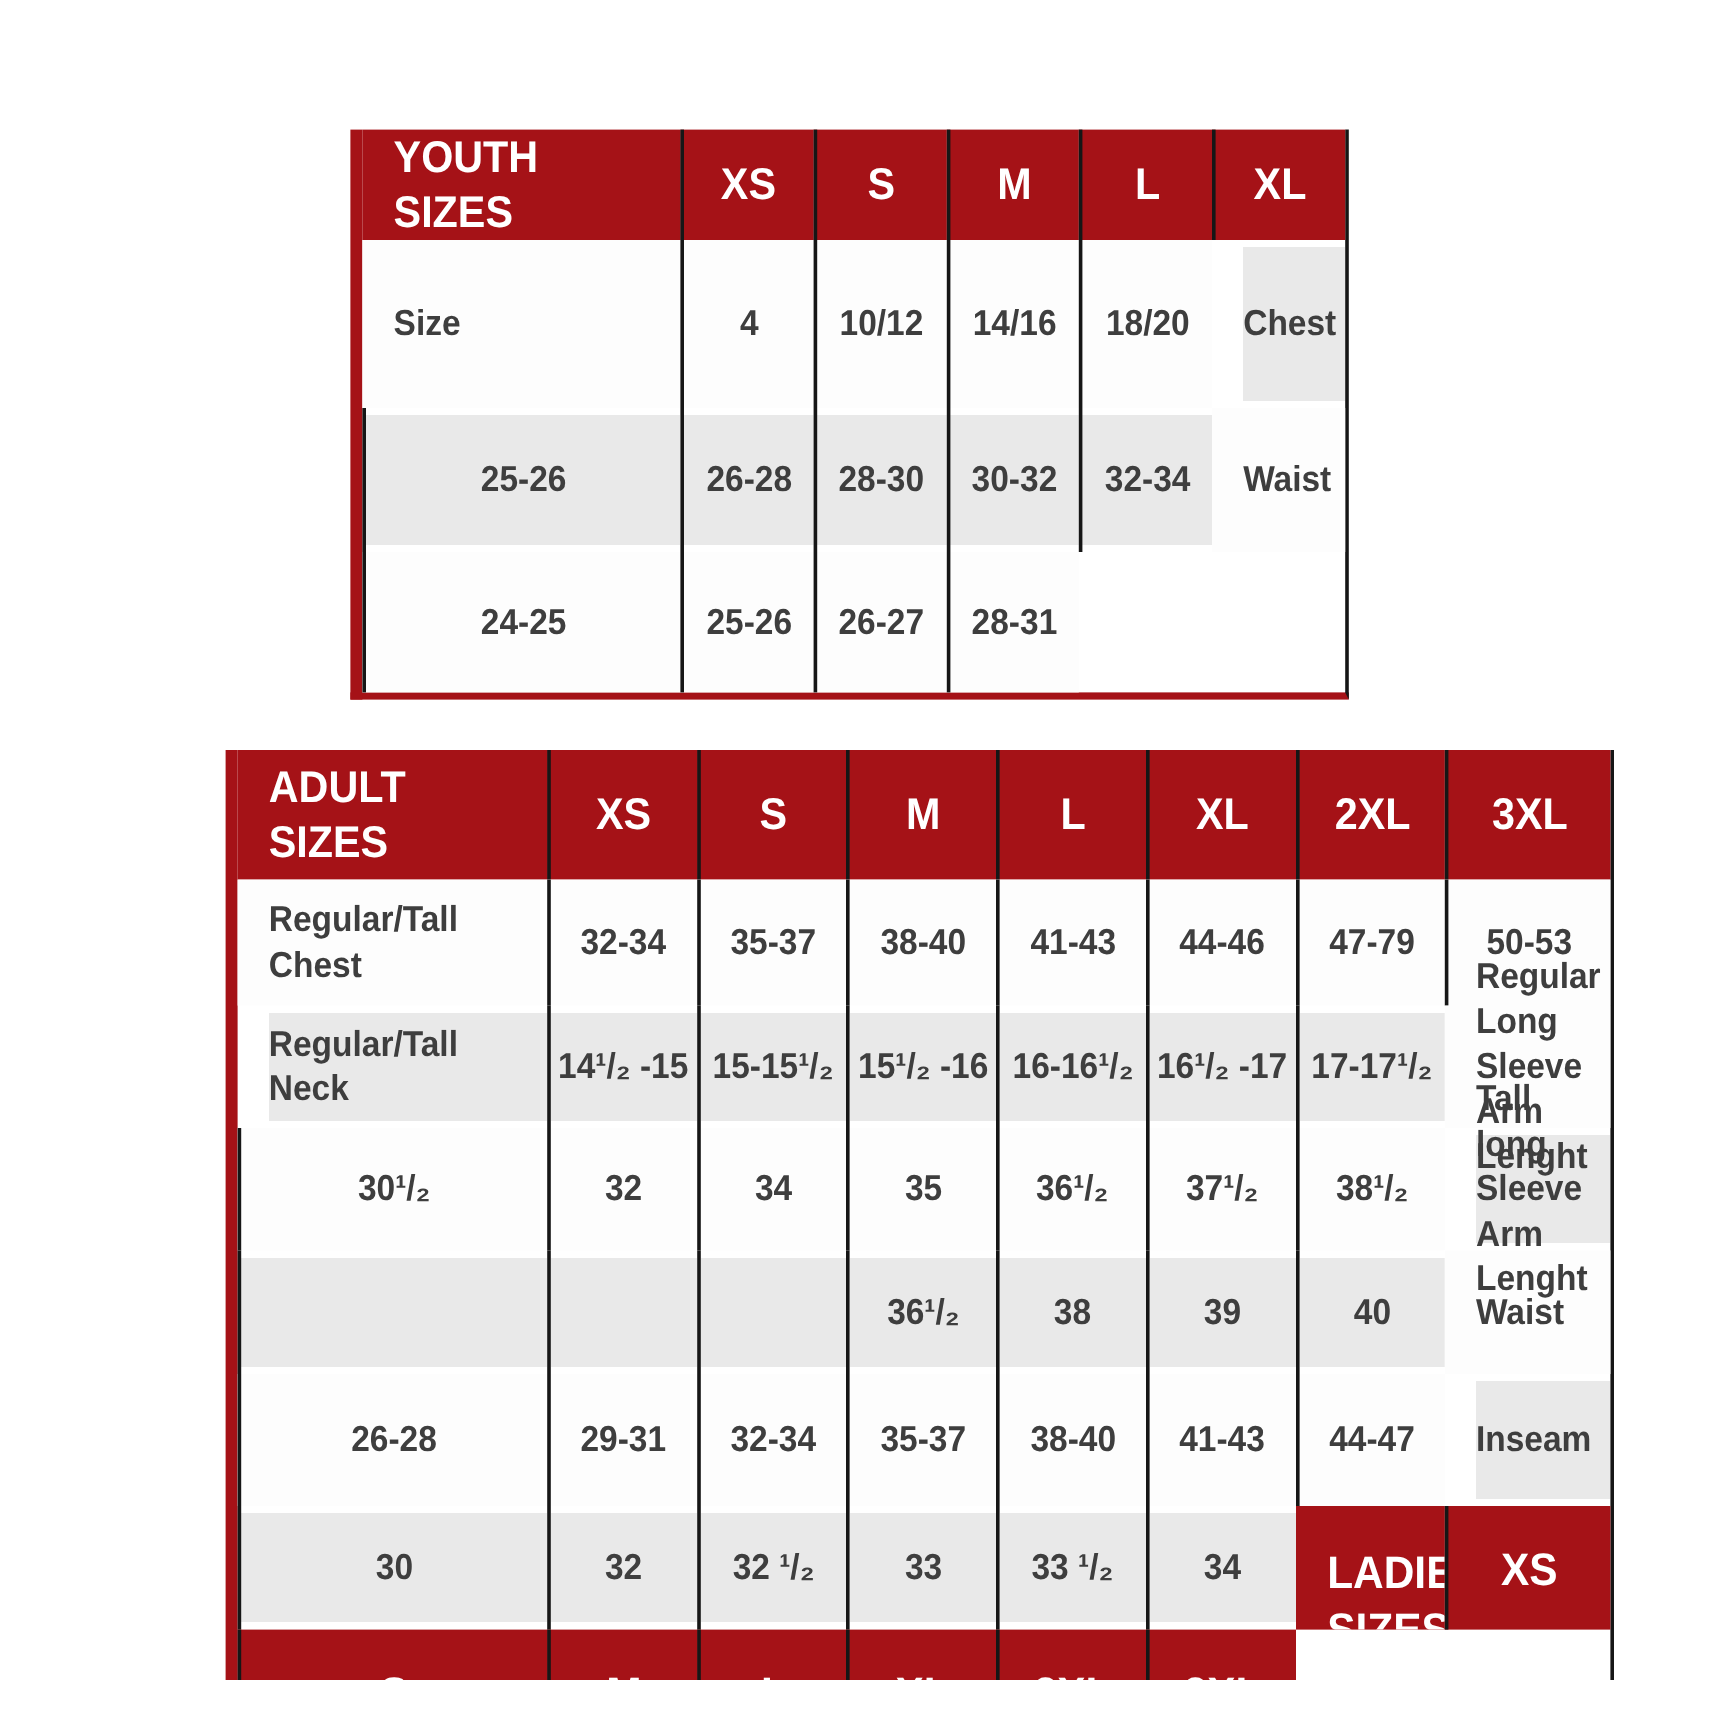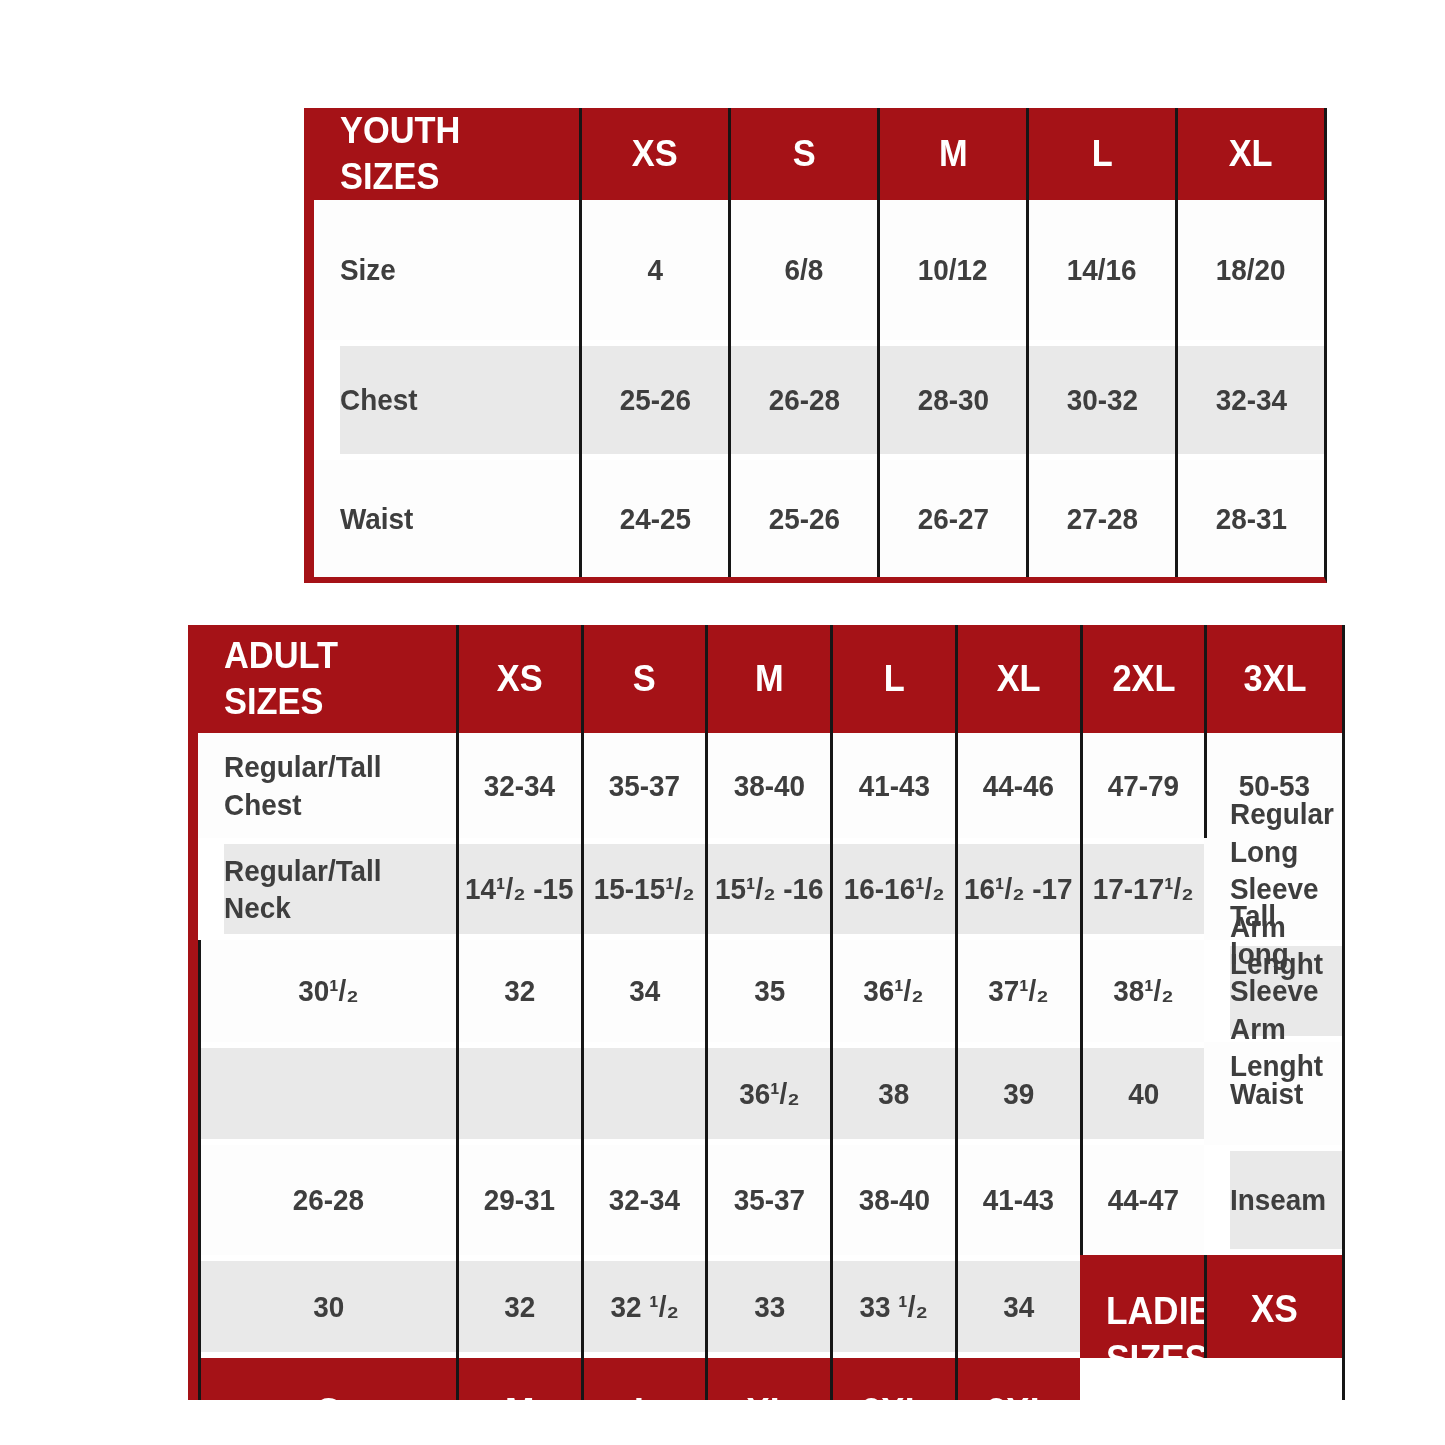--- a/index.html
+++ b/index.html
@@ -10,21 +10,21 @@
   }
   *{box-sizing:border-box;margin:0;padding:0;}
   html,body{background:#ffffff;}
   body{
     width:1445px;height:1445px;position:relative;overflow:hidden;
     font-family:"Liberation Sans","DejaVu Sans",sans-serif;
   }
   .tbl{position:absolute;border-left:10px solid var(--red);border-right:3px solid var(--line);}
   .grid{display:grid;width:100%;}
   
-  #youth{left:304px;top:108px;width:1023px;border-bottom:6px solid var(--red);}
+  #youth{left:292px;top:108px;width:832px;border-bottom:6px solid var(--red);}
   #youth .grid{
     grid-template-columns:265px repeat(5,1fr);
     grid-template-rows:92px 140px 120px 117px;
   }
   
   #adult{left:188px;top:625px;width:1157px;}
   #adult .grid{
     grid-template-columns:258px repeat(7,1fr);
     grid-template-rows:108px 105px 102px 102px 103px 110px 103px 42px;
   }
@@ -69,23 +69,20 @@
         <span>XL</span>
       </div>
 
     <div class="cell lab">
         <span>Size</span>
       </div>
     <div class="cell vline">
         <span>4</span>
       </div>
     <div class="cell vline">
-        <span>6/8</span>
-      </div>
-    <div class="cell vline">
         <span>10/12</span>
       </div>
     <div class="cell vline">
         <span>14/16</span>
       </div>
     <div class="cell vline">
         <span>18/20</span>
       </div>
 
     <div class="cell lab gray">
@@ -111,23 +108,20 @@
         <span>Waist</span>
       </div>
     <div class="cell vline">
         <span>24-25</span>
       </div>
     <div class="cell vline">
         <span>25-26</span>
       </div>
     <div class="cell vline">
         <span>26-27</span>
-      </div>
-    <div class="cell vline">
-        <span>27-28</span>
       </div>
     <div class="cell vline">
         <span>28-31</span>
       </div>
   </div>
 </div>
 
 <div class="tbl" id="adult">
   <div class="grid">
     <div class="cell hdr lab">

